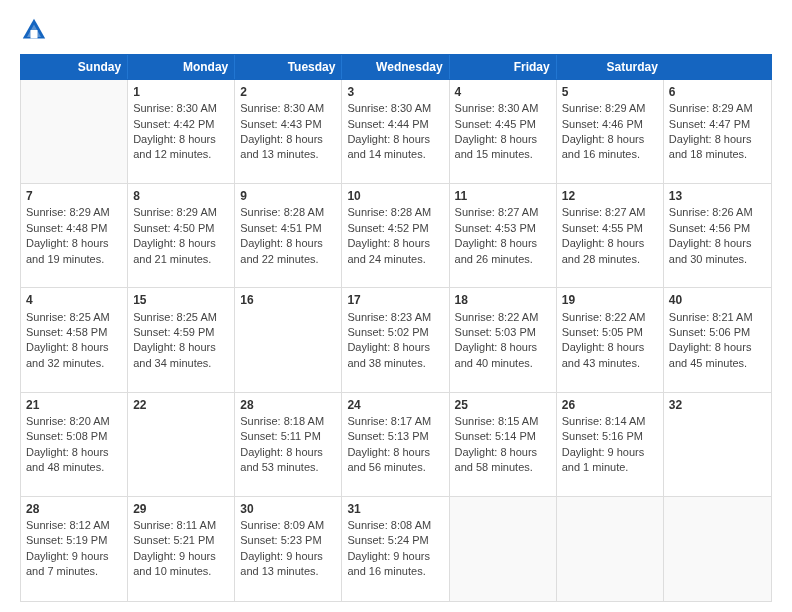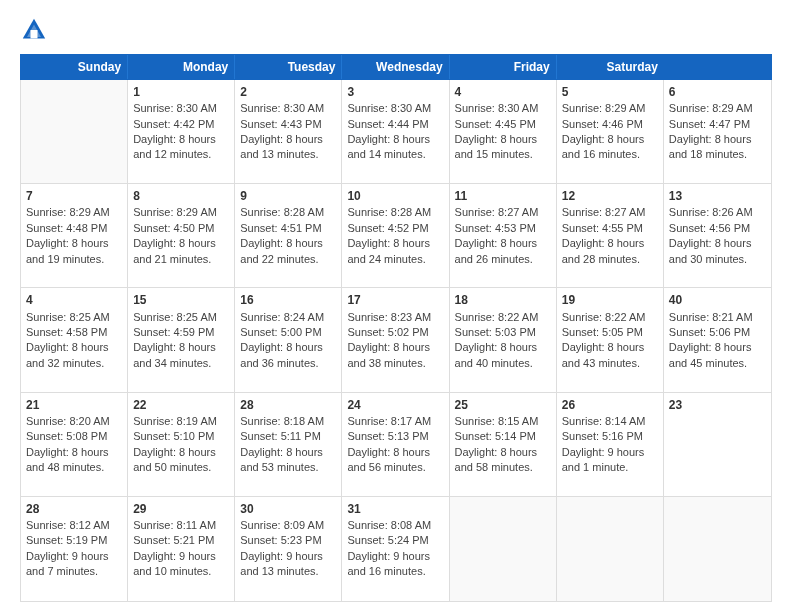--- a/index.html
+++ b/index.html
@@ -205,21 +205,20 @@
           <div class="cal-cell">
             <span class="day-num">4</span>
             <div class="cell-detail">Sunrise: 8:25 AM<br>Sunset: 4:58 PM<br>Daylight: 8 hours and 32 minutes.</div>
           </div>
           <div class="cal-cell">
             <span class="day-num">15</span>
             <div class="cell-detail">Sunrise: 8:25 AM<br>Sunset: 4:59 PM<br>Daylight: 8 hours and 34 minutes.</div>
           </div>
           <div class="cal-cell">
             <span class="day-num">16</span>
-            <div class="cell-detail">Sunrise: 8:24 AM<br>Sunset: 5:00 PM<br>Daylight: 8 hours and 36 minutes.</div>
           </div>
           <div class="cal-cell">
             <span class="day-num">17</span>
             <div class="cell-detail">Sunrise: 8:23 AM<br>Sunset: 5:02 PM<br>Daylight: 8 hours and 38 minutes.</div>
           </div>
           <div class="cal-cell">
             <span class="day-num">18</span>
             <div class="cell-detail">Sunrise: 8:22 AM<br>Sunset: 5:03 PM<br>Daylight: 8 hours and 40 minutes.</div>
           </div>
           <div class="cal-cell">
@@ -231,40 +230,39 @@
             <div class="cell-detail">Sunrise: 8:21 AM<br>Sunset: 5:06 PM<br>Daylight: 8 hours and 45 minutes.</div>
           </div>
         </div>
         <div class="cal-week">
           <div class="cal-cell">
             <span class="day-num">21</span>
             <div class="cell-detail">Sunrise: 8:20 AM<br>Sunset: 5:08 PM<br>Daylight: 8 hours and 48 minutes.</div>
           </div>
           <div class="cal-cell">
             <span class="day-num">22</span>
-            <div class="cell-detail">Sunrise: 8:19 AM<br>Sunset: 5:10 PM<br>Daylight: 8 hours and 50 minutes.</div>
           </div>
           <div class="cal-cell">
             <span class="day-num">28</span>
             <div class="cell-detail">Sunrise: 8:18 AM<br>Sunset: 5:11 PM<br>Daylight: 8 hours and 53 minutes.</div>
           </div>
           <div class="cal-cell">
             <span class="day-num">24</span>
             <div class="cell-detail">Sunrise: 8:17 AM<br>Sunset: 5:13 PM<br>Daylight: 8 hours and 56 minutes.</div>
           </div>
           <div class="cal-cell">
             <span class="day-num">25</span>
             <div class="cell-detail">Sunrise: 8:15 AM<br>Sunset: 5:14 PM<br>Daylight: 8 hours and 58 minutes.</div>
           </div>
           <div class="cal-cell">
             <span class="day-num">26</span>
             <div class="cell-detail">Sunrise: 8:14 AM<br>Sunset: 5:16 PM<br>Daylight: 9 hours and 1 minute.</div>
           </div>
           <div class="cal-cell">
-            <span class="day-num">23</span>
+            <span class="day-num">32</span>
           </div>
         </div>
         <div class="cal-week">
           <div class="cal-cell">
             <span class="day-num">28</span>
             <div class="cell-detail">Sunrise: 8:12 AM<br>Sunset: 5:19 PM<br>Daylight: 9 hours and 7 minutes.</div>
           </div>
           <div class="cal-cell">
             <span class="day-num">29</span>
             <div class="cell-detail">Sunrise: 8:11 AM<br>Sunset: 5:21 PM<br>Daylight: 9 hours and 10 minutes.</div>

